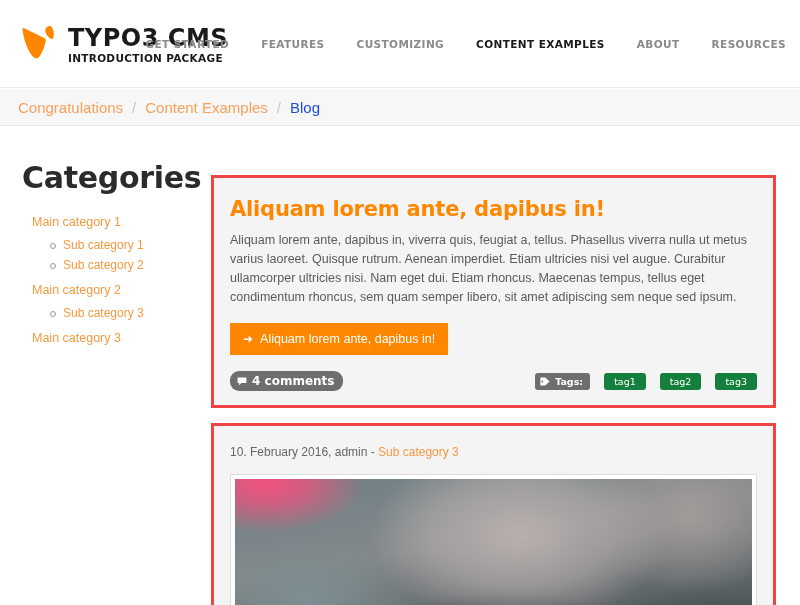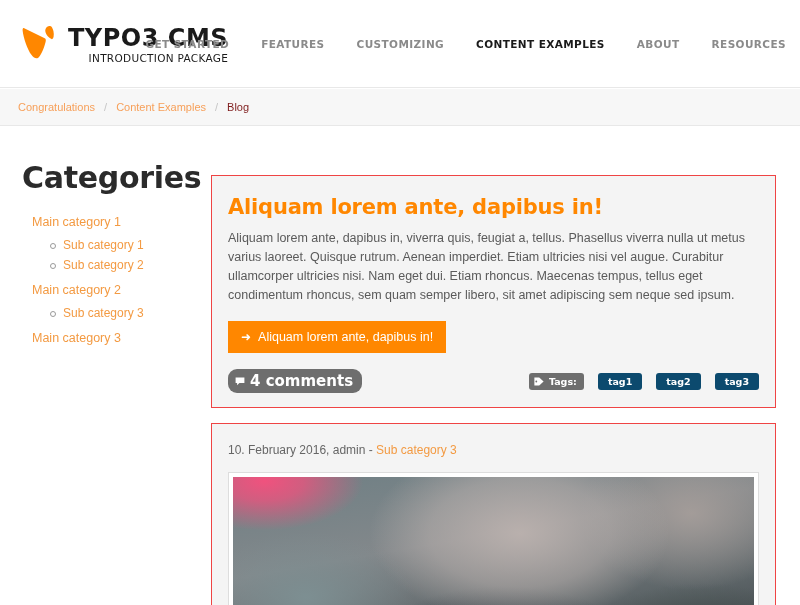--- a/index.html
+++ b/index.html
@@ -32,22 +32,22 @@
   }
   .logo-mark { width: 42px; height: 40px; flex: 0 0 42px; }
   .logo-text { margin-left: 8px; padding-top: 1px; }
   .logo-title {
     font-family: "DejaVu Sans", sans-serif;
     font-size: 24px; font-weight: bold; letter-spacing: 0.5px;
     color: #1a1a1a; line-height: 26px; white-space: nowrap;
   }
   .logo-sub {
     font-family: "DejaVu Sans", sans-serif;
-    font-size: 10.5px; font-weight: normal; letter-spacing: 0.3px;
-    color: #1a1a1a; line-height: 14px; white-space: nowrap; text-align: right;
+    font-size: 10.5px; font-weight: bold; letter-spacing: 0.3px;
+    color: #1a1a1a; line-height: 14px; white-space: nowrap;
   }
 
   .mainnav {
     position: absolute; right: 14px; top: 38px;
     display: flex; align-items: flex-end;
   }
   .mainnav-item {
     font-family: "DejaVu Sans", sans-serif;
     font-size: 10.5px; font-weight: bold; letter-spacing: 0.4px;
     color: #8a8a8a; text-transform: uppercase;
@@ -58,24 +58,24 @@
 
   
   .breadcrumb-bar {
     position: absolute; top: 89px; left: 0; width: 800px; height: 37px;
     background: #f7f7f7;
     border-bottom: 1px solid #e8e8e8;
   }
   .breadcrumb {
     position: absolute; left: 18px; top: 11px;
     display: flex; align-items: center;
-    font-size: 11px; line-height: 15px;
+    font-size: 15px; line-height: 15px;
   }
   .crumb { color: #f7a05a; cursor: pointer; white-space: nowrap; }
-  .crumb.current { color: #7f1d1d; cursor: default; }
+  .crumb.current { color: #1d4ed8; cursor: default; }
   .crumb-sep { color: #c6c6c6; margin: 0 9px; }
 
   
   .page { position: absolute; top: 126px; left: 0; width: 800px; }
 
   
   .sidebar { position: absolute; left: 22px; top: 35px; width: 180px; }
   .sidebar-title {
     font-family: "DejaVu Sans", sans-serif;
     font-size: 30px; font-weight: bold; letter-spacing: -0.3px;
@@ -93,21 +93,21 @@
   .cat-sub::before {
     content: ""; position: absolute; left: 0; top: 8px;
     width: 4px; height: 4px; border-radius: 50%;
     border: 1px solid #9a9a9a; background: transparent;
   }
 
   
   .content { position: absolute; left: 211px; top: 49px; width: 565px; }
   .article {
     background: #f4f4f4;
-    border: 1px solid #ef4444;
+    border: 3px solid #ef4444;
     padding: 18px 16px 14px 16px;
     margin-bottom: 15px;
   }
   .article-title {
     font-family: "DejaVu Sans", sans-serif;
     font-size: 21px; font-weight: bold; letter-spacing: -0.2px;
     color: #ff8700; line-height: 26px; margin: 0 0 9px 0; cursor: pointer;
   }
   .article-meta {
     font-size: 12px; line-height: 16px; color: #666666; margin-bottom: 14px;
@@ -127,38 +127,38 @@
   .btn-arrow { margin-right: 7px; font-size: 12px; line-height: 12px; }
 
   .article-footer {
     display: flex; align-items: center; justify-content: space-between;
     margin-top: 16px;
   }
   .pill {
     display: inline-flex; align-items: center;
     background: #6e6e6e; color: #ffffff;
     font-family: "DejaVu Sans", sans-serif;
-    font-size: 15px; font-weight: bold;
+    font-size: 12px; font-weight: bold;
     border-radius: 9px; padding: 3px 9px 3px 7px;
     white-space: nowrap; cursor: pointer;
   }
   .pill-icon { margin-right: 5px; display: inline-flex; }
   .tags-group { display: flex; align-items: flex-start; }
   .tag-label {
     display: inline-flex; align-items: center;
     background: #6e6e6e; color: #ffffff;
     font-family: "DejaVu Sans", sans-serif;
     font-size: 9.5px; font-weight: bold;
     border-radius: 3px; padding: 3px 7px 3px 5px;
     white-space: nowrap;
   }
   .tag {
-    background: #0c4a6e; color: #ffffff;
-    font-family: "DejaVu Sans", sans-serif;
-    font-size: 9.5px; font-weight: bold;
+    background: #15803d; color: #ffffff;
+    font-family: "DejaVu Sans", sans-serif;
+    font-size: 9.5px; font-weight: normal;
     border-radius: 3px; padding: 3px 10px;
     margin-left: 14px; white-space: nowrap; cursor: pointer;
   }
 
   .article-photo-frame {
     background: #ffffff; border: 1px solid #dddddd;
     padding: 4px; margin-top: 2px;
   }
   .article-photo {
     width: 100%; height: 200px; display: block;

